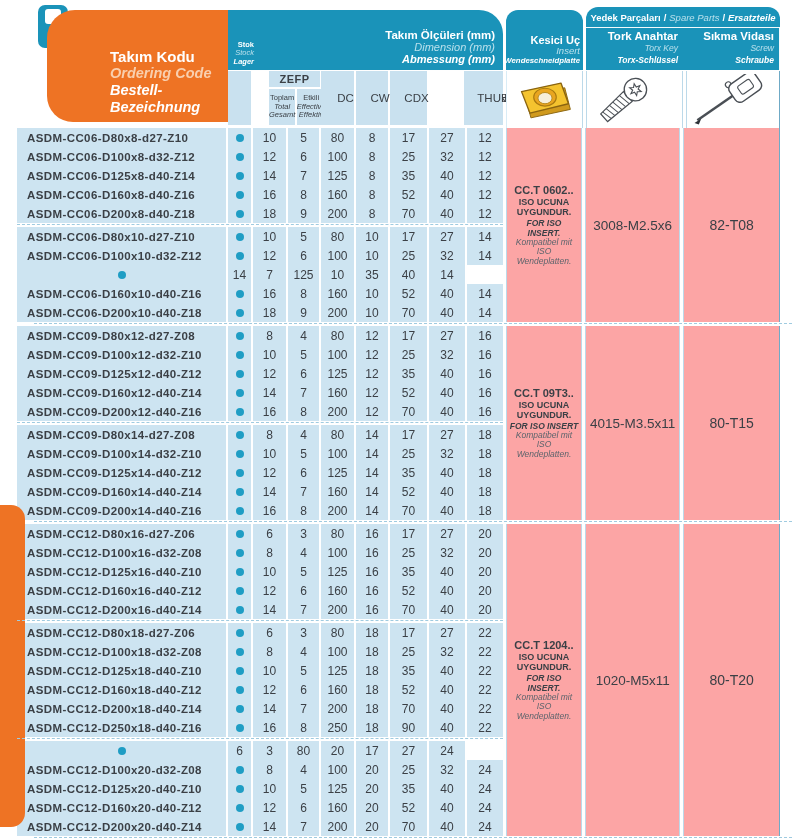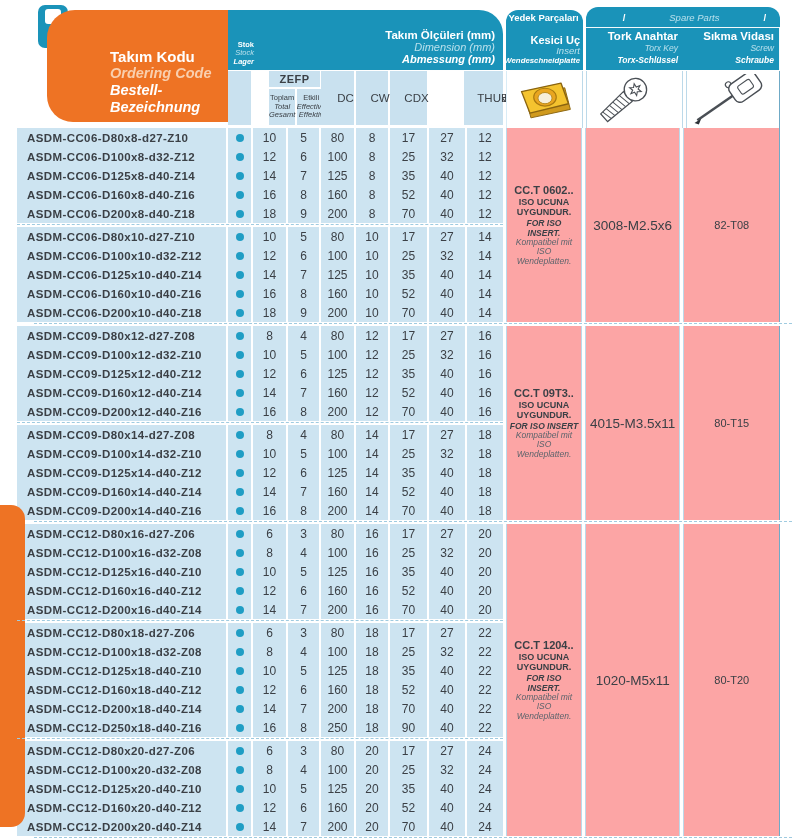--- a/index.html
+++ b/index.html
@@ -38,21 +38,21 @@
 
   .insert-box{position:absolute;left:506px;top:10px;width:77px;height:60px;background:var(--blue);border-radius:12px 12px 0 0;}
   .insert-box .txt{position:absolute;right:3px;bottom:5px;text-align:right;color:#fff;}
   .insert-box .h-l1{font-size:11px;line-height:12px;}
   .insert-box .h-l2{font-size:9.5px;line-height:10.5px;}
   .insert-box .h-l3{font-size:7.8px;line-height:9px;}
 
   .spare-box{position:absolute;left:586px;top:7px;width:194px;height:63px;background:var(--blue);
     border-radius:12px 12px 0 0;color:#fff;display:flex;flex-direction:column;}
   .spare-top{height:21px;display:flex;align-items:center;justify-content:center;font-size:9.5px;
-    border-bottom:1px solid rgba(255,255,255,.95);white-space:pre;gap:41px;}
+    border-bottom:1px solid rgba(255,255,255,.95);white-space:pre;}
   .spare-top .sl{margin:0 3px;}
   .spare-cols{flex:1;display:flex;}
   .spare-col{width:97px;display:flex;flex-direction:column;justify-content:flex-end;align-items:flex-end;
     padding:0 5px 4px 0;font-size:9.5px;line-height:10.5px;text-align:right;}
   .spare-col.first{border-right:1px solid rgba(255,255,255,.95);}
   .spare-col .h-l2{font-size:8.5px;}
   .spare-col .h-l3{font-size:8.5px;}
 
   
   .sub{position:absolute;top:71px;height:54px;background:var(--subhdr);color:var(--text);padding-left:16px;}
@@ -89,21 +89,21 @@
   .sub-sep{height:4px;position:relative;}
   .sub-sep::after{content:"";position:absolute;left:0;right:0;top:1px;border-top:1.5px dashed var(--dash);}
   .block-sep{height:4px;position:relative;margin-left:17px;width:763px;}
   .block-sep::after{content:"";position:absolute;left:0;right:0;top:1px;border-top:1.5px dashed var(--dash);}
   .block-right{display:flex;width:277px;}
   .r-cell{background:#fca5a5;border-left:1px solid var(--cellborder);border-right:1px solid var(--cellborder);
     margin-left:3px;display:flex;flex-direction:column;align-items:center;justify-content:center;
     text-align:center;color:var(--text);}
   .r-ins{width:77px;padding:2px;}
   .r-scr{width:97px;font-size:13.5px;}
-  .r-trx{width:98px;font-size:11px;border-right-color:#6faac6;}
+  .r-trx{width:98px;font-size:14px;border-right-color:#6faac6;}
   .ins-code{font-size:11px;font-weight:bold;margin-bottom:1px;}
   .ins-tr{font-size:9px;font-weight:bold;line-height:10.5px;}
   .ins-en{font-size:8.5px;font-weight:bold;font-style:italic;line-height:10px;}
   .ins-de{font-size:8.5px;font-style:italic;color:#5d646c;line-height:9.5px;}
   svg{display:block;}
 </style>
 </head>
 <body>
 
 <div class="page">
@@ -305,21 +305,20 @@
             </div>
             <div class="c-num">12</div>
             <div class="c-num">6</div>
             <div class="c-num">100</div>
             <div class="c-num">10</div>
             <div class="c-num">25</div>
             <div class="c-num">32</div>
             <div class="c-num">14</div>
           </div>
           <div class="row">
-            <div class="c-code">ASDM-CC06-D125x10-d40-Z14</div>
             <div class="c-stok">
               <span class="dot"></span>
             </div>
             <div class="c-num">14</div>
             <div class="c-num">7</div>
             <div class="c-num">125</div>
             <div class="c-num">10</div>
             <div class="c-num">35</div>
             <div class="c-num">40</div>
             <div class="c-num">14</div>
@@ -650,21 +649,20 @@
             <div class="c-num">16</div>
             <div class="c-num">8</div>
             <div class="c-num">250</div>
             <div class="c-num">18</div>
             <div class="c-num">90</div>
             <div class="c-num">40</div>
             <div class="c-num">22</div>
           </div>
           <div class="sub-sep"></div>
           <div class="row">
-            <div class="c-code">ASDM-CC12-D80x20-d27-Z06</div>
             <div class="c-stok">
               <span class="dot"></span>
             </div>
             <div class="c-num">6</div>
             <div class="c-num">3</div>
             <div class="c-num">80</div>
             <div class="c-num">20</div>
             <div class="c-num">17</div>
             <div class="c-num">27</div>
             <div class="c-num">24</div>

